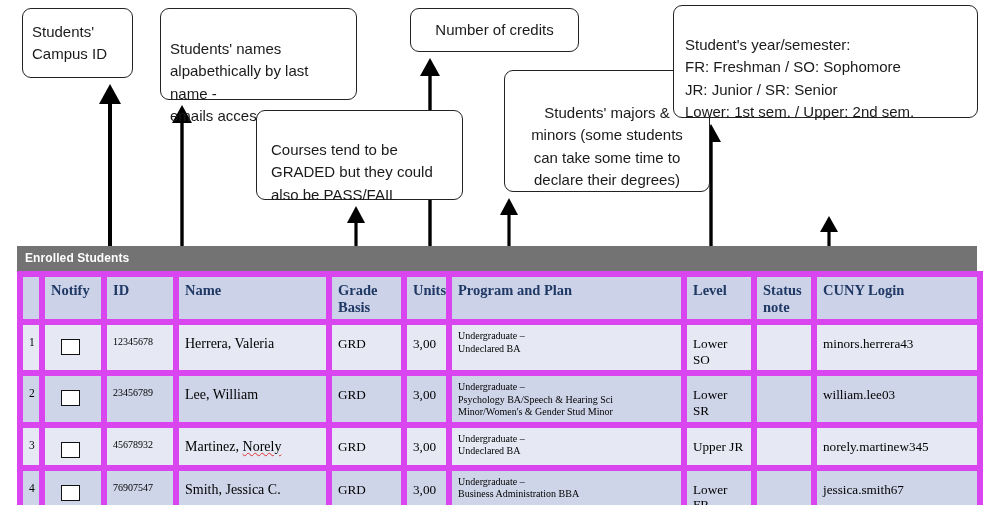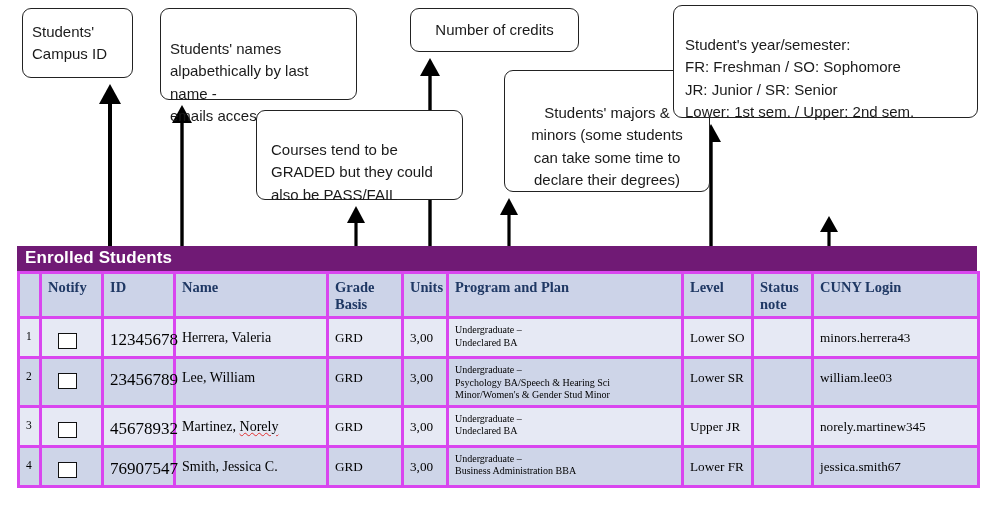--- a/index.html
+++ b/index.html
@@ -33,38 +33,38 @@
   .arrow svg { display: block; overflow: visible; }
 
   
   #table-wrap {
     position: absolute;
     left: 17px; top: 246px;
     width: 960px;
     z-index: 6;
   }
   .tbl-title {
-    background: #701a75;
+    background: #737373;
     color: #ffffff;
     font-family: "Liberation Sans", sans-serif;
     font-weight: bold;
-    font-size: 17px;
+    font-size: 12px;
     letter-spacing: .1px;
     padding: 4px 0 5px 8px;
     height: 25px;
     line-height: 16px;
   }
   table.grid {
     border-collapse: collapse;
     width: 960px;
     table-layout: fixed;
     font-family: "Liberation Serif", serif;
   }
   table.grid th, table.grid td {
-    border: 3px solid #d946ef;
+    border: 6px solid #d946ef;
     vertical-align: top;
     padding: 11px 5px 3px 6px;
   }
   table.grid thead th {
     background: #ccd3e8;
     color: #1f3864;
     font-family: "Liberation Serif", serif;
     font-weight: bold;
     font-size: 14.5px;
     text-align: left;
@@ -84,21 +84,21 @@
     font-size: 13.2px;
     color: #000000;
     line-height: 1.18;
   }
   td.cell.small {
     font-size: 10px;
     line-height: 1.25;
     padding-top: 5px;
   }
   td.cell.name { font-size: 14px; margin-top: 48px; }
-  td.cell.idnum { font-size: 17px; }
+  td.cell.idnum { font-size: 10px; }
   .chk {
     display: inline-block;
     width: 19px; height: 16px;
     border: 1.6px solid #111;
     background: #ffffff;
     margin-top: 3px;
     margin-left: 10px;
   }
   .misspell {
     text-decoration: underline;

